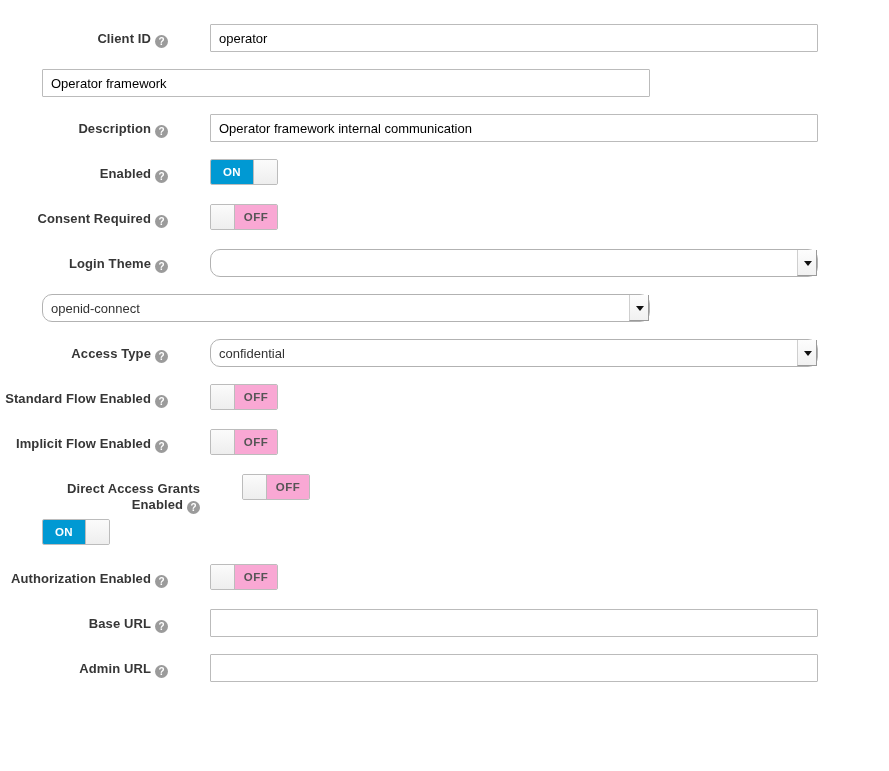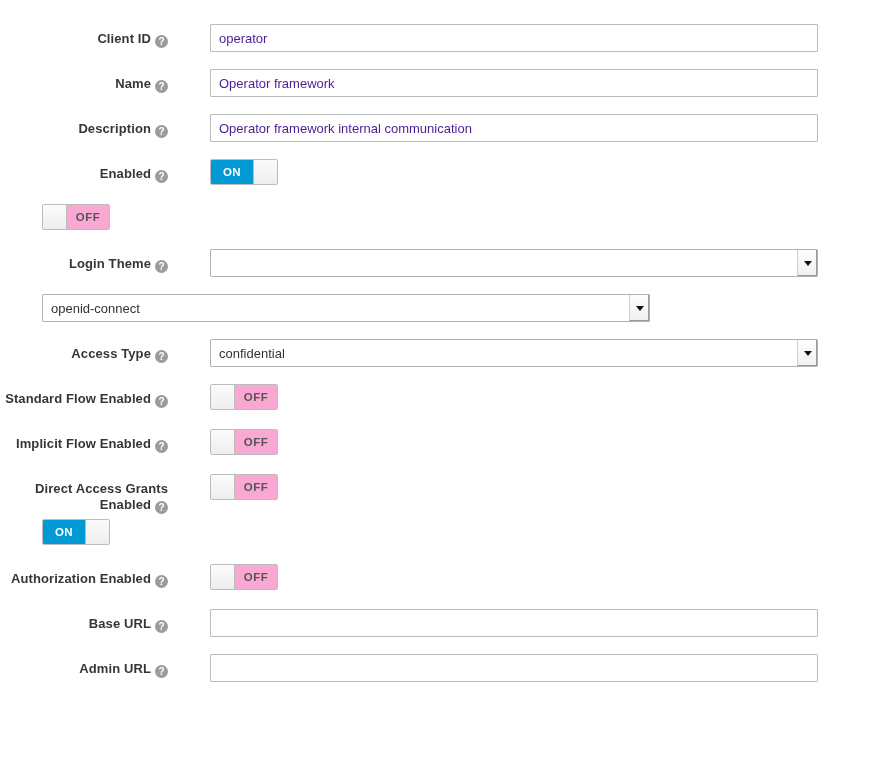--- a/index.html
+++ b/index.html
@@ -68,21 +68,21 @@
 
   
   .text-input {
     width: 608px;
     height: 28px;
     box-sizing: border-box;
     border: 1px solid #bbbbbb;
     background: #ffffff;
     font-family: "Liberation Sans", sans-serif;
     font-size: 13px;
-    color: #4c1d95;
+    color: #000000;
     padding: 3px 8px;
     border-radius: 1px;
     outline: none;
   }
 
   
   .select-wrap {
     position: relative;
     width: 608px;
     height: 28px;
@@ -93,21 +93,21 @@
     appearance: none;
     width: 608px;
     height: 28px;
     box-sizing: border-box;
     border: 1px solid #b2b2b2;
     background: #ffffff;
     font-family: "Liberation Sans", sans-serif;
     font-size: 13px;
     color: #333333;
     padding: 3px 28px 3px 8px;
-    border-radius: 1px;
+    border-radius: 10px;
     outline: none;
   }
   .select-btn {
     position: absolute;
     top: 1px;
     right: 1px;
     width: 20px;
     height: 26px;
     background: linear-gradient(to bottom, #fdfdfd 0%, #f1f1f1 100%);
     border-left: 1px solid #cfcfcf;
@@ -171,35 +171,35 @@
 </style>
 </head>
 <body>
 
 <div class="form" id="form-root">
     <div class="form-row">
       <div class="label-col"><span>Client ID</span><span class="help-icon">?</span></div>
       <div class="control-col"><input type="text" class="text-input" value="operator" style=""></div>
     </div>
     <div class="form-row">
-      <div class="label-col"><span>Name</span><span class="help-icon">?</span></div>
       <div class="control-col"><input type="text" class="text-input" value="Operator framework" style=""></div>
     </div>
     <div class="form-row">
       <div class="label-col"><span>Description</span><span class="help-icon">?</span></div>
       <div class="control-col"><input type="text" class="text-input" value="Operator framework internal communication" style=""></div>
     </div>
     <div class="form-row">
       <div class="label-col"><span>Enabled</span><span class="help-icon">?</span></div>
       <div class="control-col"><div class="switch on">
           <span class="seg seg-label">ON</span>
           <span class="seg seg-handle"></span>
         </div></div>
     </div>
     <div class="form-row">
+      <div class="label-col"><span>Consent Required</span><span class="help-icon">?</span></div>
       <div class="control-col"><div class="switch off">
           <span class="seg seg-handle"></span>
           <span class="seg seg-label">OFF</span>
         </div></div>
     </div>
     <div class="form-row">
       <div class="label-col"><span>Login Theme</span><span class="help-icon">?</span></div>
       <div class="control-col">
         <div class="select-wrap"><select class="select-input"><option value=""></option></select><span class="select-btn">
             <span class="select-arrow"></span>
@@ -228,21 +228,21 @@
           <span class="seg seg-label">OFF</span>
         </div></div>
     </div>
     <div class="form-row">
       <div class="label-col"><span>Implicit Flow Enabled</span><span class="help-icon">?</span></div>
       <div class="control-col"><div class="switch off">
           <span class="seg seg-handle"></span>
           <span class="seg seg-label">OFF</span>
         </div></div>
     </div>
-    <div class="form-row" style="height: 45px;">
+    <div class="form-row" style="height: 45px; margin-left: 32px;">
       <div class="label-col"><span>Direct Access Grants Enabled</span><span class="help-icon">?</span></div>
       <div class="control-col"><div class="switch off">
           <span class="seg seg-handle"></span>
           <span class="seg seg-label">OFF</span>
         </div></div>
     </div>
     <div class="form-row" style="height: 45px;">
       <div class="control-col"><div class="switch on">
           <span class="seg seg-label">ON</span>
           <span class="seg seg-handle"></span>

